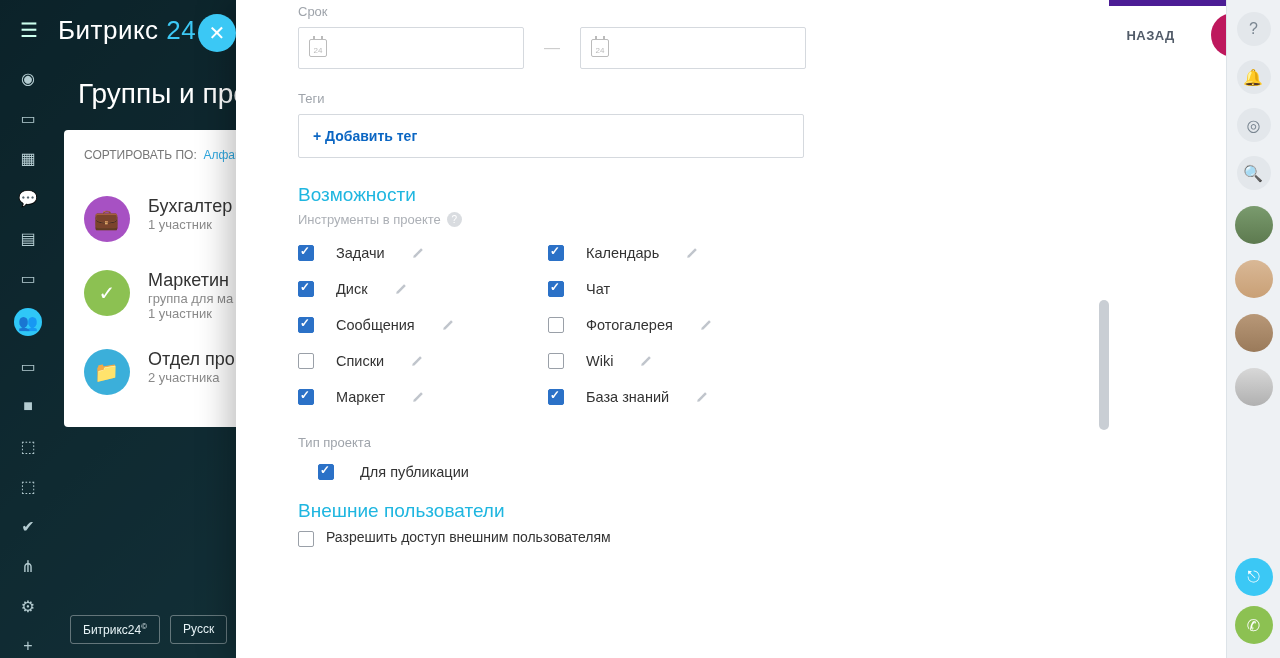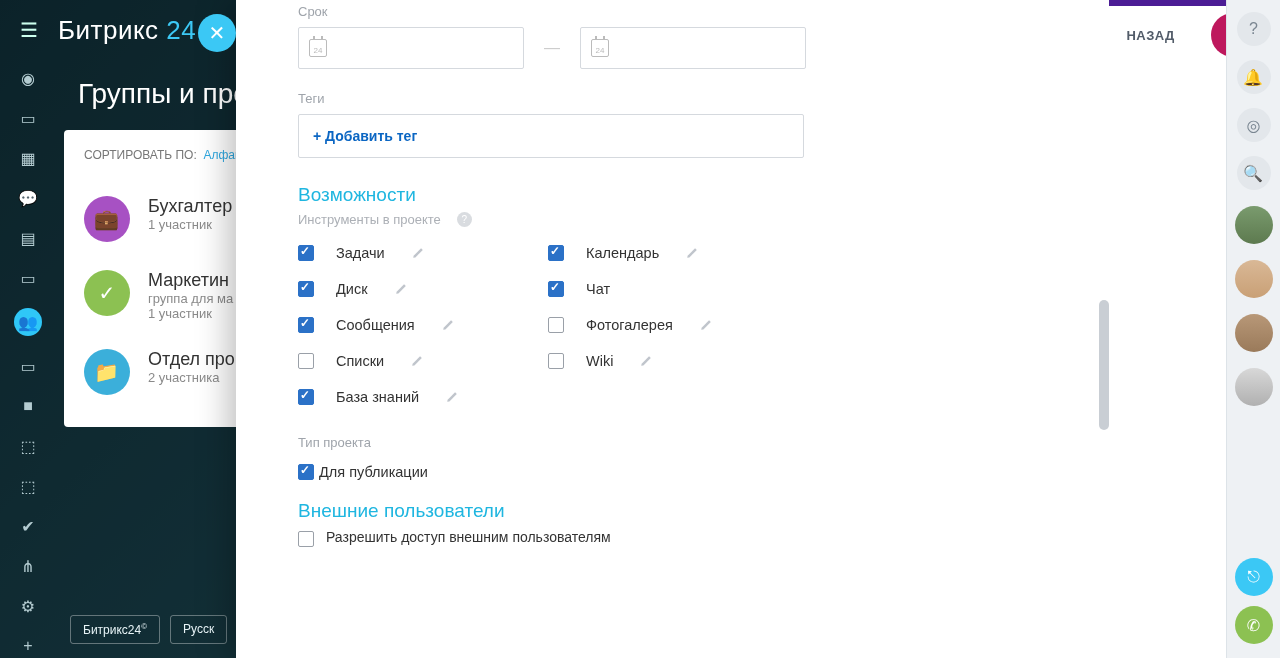--- a/index.html
+++ b/index.html
@@ -56,33 +56,33 @@
 .date-input { width: 226px; height: 42px; border: 1px solid #d5d9de; border-radius: 2px; display: flex; align-items: center; padding: 0 10px; color: #aaa; }
 .cal-ic { width: 18px; height: 18px; border: 1.5px solid #bbb; border-radius: 2px; position: relative; font-size: 8px; display: flex; align-items: flex-end; justify-content: center; color: #bbb; padding-bottom: 1px; }
 .cal-ic::before { content: ""; position: absolute; top: -4px; left: 3px; width: 2px; height: 4px; background: #bbb; }
 .cal-ic::after { content: ""; position: absolute; top: -4px; right: 3px; width: 2px; height: 4px; background: #bbb; }
 .dash { color: #ccc; }
 
 .tag-box { width: 506px; height: 44px; border: 1px solid #d5d9de; border-radius: 2px; display: flex; align-items: center; padding: 0 14px; margin-bottom: 26px; }
 .add-tag { color: #0b66c3; font-weight: 700; font-size: 14px; }
 
 .sec-title { color: #1fb6e0; font-size: 19px; font-weight: 500; margin-bottom: 6px; }
-.sec-sub { color: #acb0b6; font-size: 13px; display: flex; align-items: center; gap: 16px; margin-bottom: 18px; }
+.sec-sub { color: #acb0b6; font-size: 13px; display: flex; align-items: center; gap: 6px; margin-bottom: 18px; }
 .help-ic { width: 15px; height: 15px; border-radius: 50%; background: #d9dce0; color: #fff; font-size: 10px; display: flex; align-items: center; justify-content: center; }
 
 .opts-grid { display: grid; grid-template-columns: 250px 250px; column-gap: 0; row-gap: 20px; margin-bottom: 30px; }
 .opt { display: flex; align-items: center; gap: 22px; font-size: 14.5px; color: #333; }
 .cb { width: 16px; height: 16px; border: 1.5px solid #2b71c7; border-radius: 2px; position: relative; flex-shrink: 0; }
 .cb.checked { background: #2b71c7; }
 .cb.checked::after { content: "✓"; position: absolute; top: -2px; left: 1px; color: #fff; font-size: 12px; font-weight: bold; }
 .cb.unchecked { border-color: #9aa0a8; }
 .pen { width: 14px; height: 14px; color: #c0c5cc; margin-left: 4px; }
 
 .type-label { font-size: 13px; color: #9fa4ab; margin-bottom: 14px; }
-.single-opt { display: flex; align-items: center; gap: 5px; font-size: 14.5px; color: #333; margin-bottom: 20px; }
+.single-opt { display: flex; align-items: center; gap: 26px; font-size: 14.5px; color: #333; margin-bottom: 20px; margin-left: 20px; }
 .ext-desc { font-size: 14px; color: #333; line-height: 1.3; }
 .ext-row { display: flex; gap: 12px; align-items: flex-start; margin-bottom: 12px; }
 
 .modal-footer { height: 64px; border-top: 6px solid #4c1d95; display: flex; align-items: center; justify-content: center; gap: 18px; background: #fff; }
 .btn-back { background: transparent; border: none; color: #525c69; font-size: 13px; font-weight: 700; letter-spacing: 0.4px; padding: 12px 18px; cursor: pointer; }
 .btn-next { background: #be185d; border: none; color: #fff; font-size: 17px; font-weight: 700; letter-spacing: 0.4px; padding: 12px 26px; border-radius: 22px; cursor: pointer; }
 
 .scrollbar-fake { position: absolute; right: 0; top: 300px; width: 10px; height: 130px; background: #c9ced4; border-radius: 5px; }
 
 svg.pen-svg { width: 14px; height: 14px; }
@@ -245,20 +245,27 @@
           </div>
           <div class="opt">
             <span class="cb unchecked"></span>
             <span>Wiki</span>
             <span class="pen"><svg class="pen-svg" viewBox="0 0 16 16" fill="#c0c5cc">
                 <path d="M11.5 2.5l2 2L5 13l-2.5.5.5-2.5 8.5-8.5z"></path>
               </svg></span>
           </div>
           <div class="opt">
             <span class="cb checked"></span>
+            <span>Маркет</span>
+            <span class="pen"><svg class="pen-svg" viewBox="0 0 16 16" fill="#c0c5cc">
+                <path d="M11.5 2.5l2 2L5 13l-2.5.5.5-2.5 8.5-8.5z"></path>
+              </svg></span>
+          </div>
+          <div class="opt">
+            <span class="cb checked"></span>
             <span>База знаний</span>
             <span class="pen"><svg class="pen-svg" viewBox="0 0 16 16" fill="#c0c5cc">
                 <path d="M11.5 2.5l2 2L5 13l-2.5.5.5-2.5 8.5-8.5z"></path>
               </svg></span>
           </div>
         </div>
 
       <div class="type-label">Тип проекта</div>
       <div class="single-opt">
         <span class="cb checked"></span>

